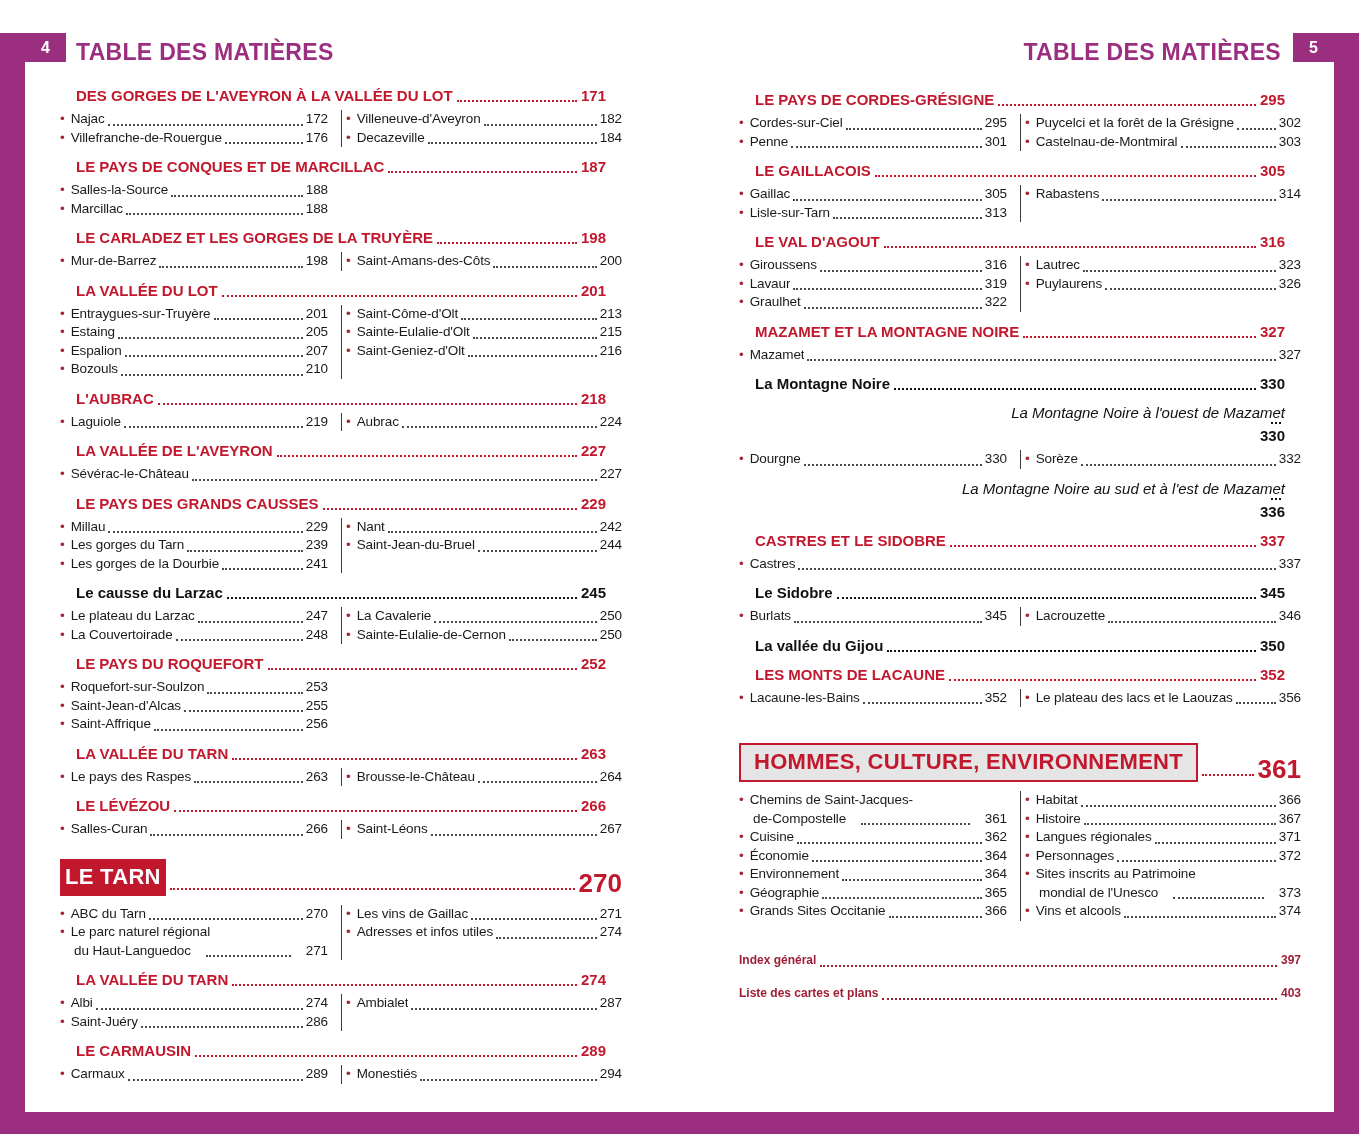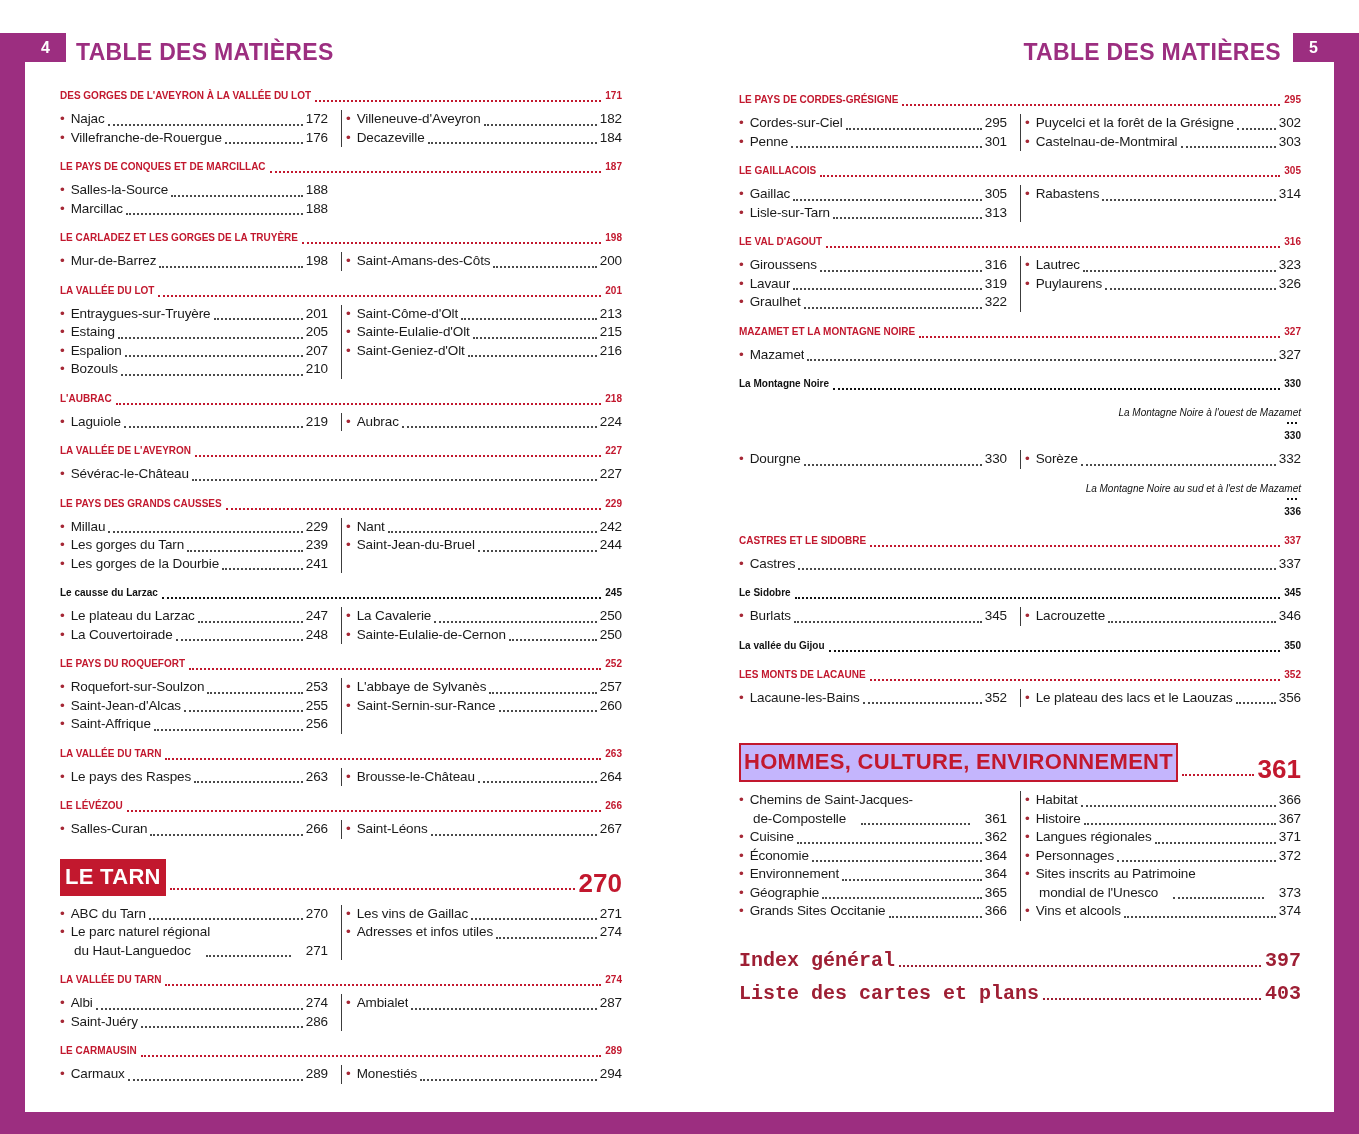--- a/index.html
+++ b/index.html
@@ -22,33 +22,33 @@
   }
   .badge.l{left:25px;} .badge.r{left:1293px;}
   .pgheader{position:absolute;top:39px;color:var(--mag);font-weight:bold;font-size:23px;letter-spacing:.3px;}
   .pgheader.l{left:76px;} .pgheader.r{right:78px;}
 
   .content{position:absolute;width:562px;}
   .content.l{left:60px;top:76px;}
   .content.r{left:739px;top:80px;}
 
   
-  .sec{display:flex;align-items:flex-end;margin:11px 0 5px;font-size:10px;line-height:18px;font-weight:bold;color:var(--red);}
+  .sec{display:flex;align-items:flex-end;margin:11px 16px 5px;font-size:15px;line-height:18px;font-weight:bold;color:var(--red);}
   .sec .slabel{white-space:nowrap;}
   .sec .dots{flex:1;min-width:10px;margin:0 4px 3px;border-bottom:2px dotted currentColor;}
   .sec .snum{flex:none;}
   .sec.bold{color:#111;}
   .sec.italic{color:#111;font-weight:normal;font-style:italic;flex-direction:column;}
   .sec.italic .snum{font-style:normal;font-weight:bold;}
-  .sec.maroon{color:var(--maroon);font-size:20px;line-height:19px;margin:14px 0 9px;font-family:Liberation Mono, monospace;}
+  .sec.maroon{color:var(--maroon);font-size:12px;line-height:19px;margin:14px 0 9px;}
 
   
   .part{display:flex;align-items:flex-end;margin:20px 0 9px;}
   .partbox{background:var(--red);color:#fff;font-weight:bold;font-size:22px;line-height:24px;padding:6px 5px 7px;letter-spacing:.3px;flex:none;}
-  .part.outlined .partbox{background:#c4b5fd;color:var(--red);border:2px solid var(--red);padding:5px 3px 6px;}
+  .part.outlined .partbox{background:#e5e5e5;color:var(--red);border:2px solid var(--red);padding:5px 13px 6px;}
   .part .dots{flex:1;min-width:10px;margin:0 4px 6px;border-bottom:2px dotted var(--red);}
   .part .pnum{flex:none;color:var(--red);font-weight:bold;font-size:26px;line-height:26px;}
 
   
   .cols{display:flex;align-items:stretch;}
   .col{width:50%;box-sizing:border-box;min-width:0;}
   .col.c1{padding-right:13px;}
   .col.c2{border-left:1.5px solid #3c3c3c;padding-left:4px;}
 
   .entry{font-size:13.5px;line-height:18.5px;color:var(--ink);letter-spacing:-.1px;}
@@ -398,38 +398,20 @@
           </div>
           <div class="entry">
             <div class="eline">
               <span class="bullet"></span>
               <span class="elabel">Saint-Affrique</span>
               <span class="dots"></span>
               <span class="enum">256</span>
             </div>
           </div>
         </div>
-        <div class="col c2">
-          <div class="entry">
-            <div class="eline">
-              <span class="bullet"></span>
-              <span class="elabel">L'abbaye de Sylvanès</span>
-              <span class="dots"></span>
-              <span class="enum">257</span>
-            </div>
-          </div>
-          <div class="entry">
-            <div class="eline">
-              <span class="bullet"></span>
-              <span class="elabel">Saint-Sernin-sur-Rance</span>
-              <span class="dots"></span>
-              <span class="enum">260</span>
-            </div>
-          </div>
-        </div>
       </div>
       <div class="sec red">
         <span class="slabel">LA VALLÉE DU TARN</span>
         <span class="dots"></span>
         <span class="snum">263</span>
       </div>
       <div class="cols">
         <div class="col c1">
           <div class="entry">
             <div class="eline">

